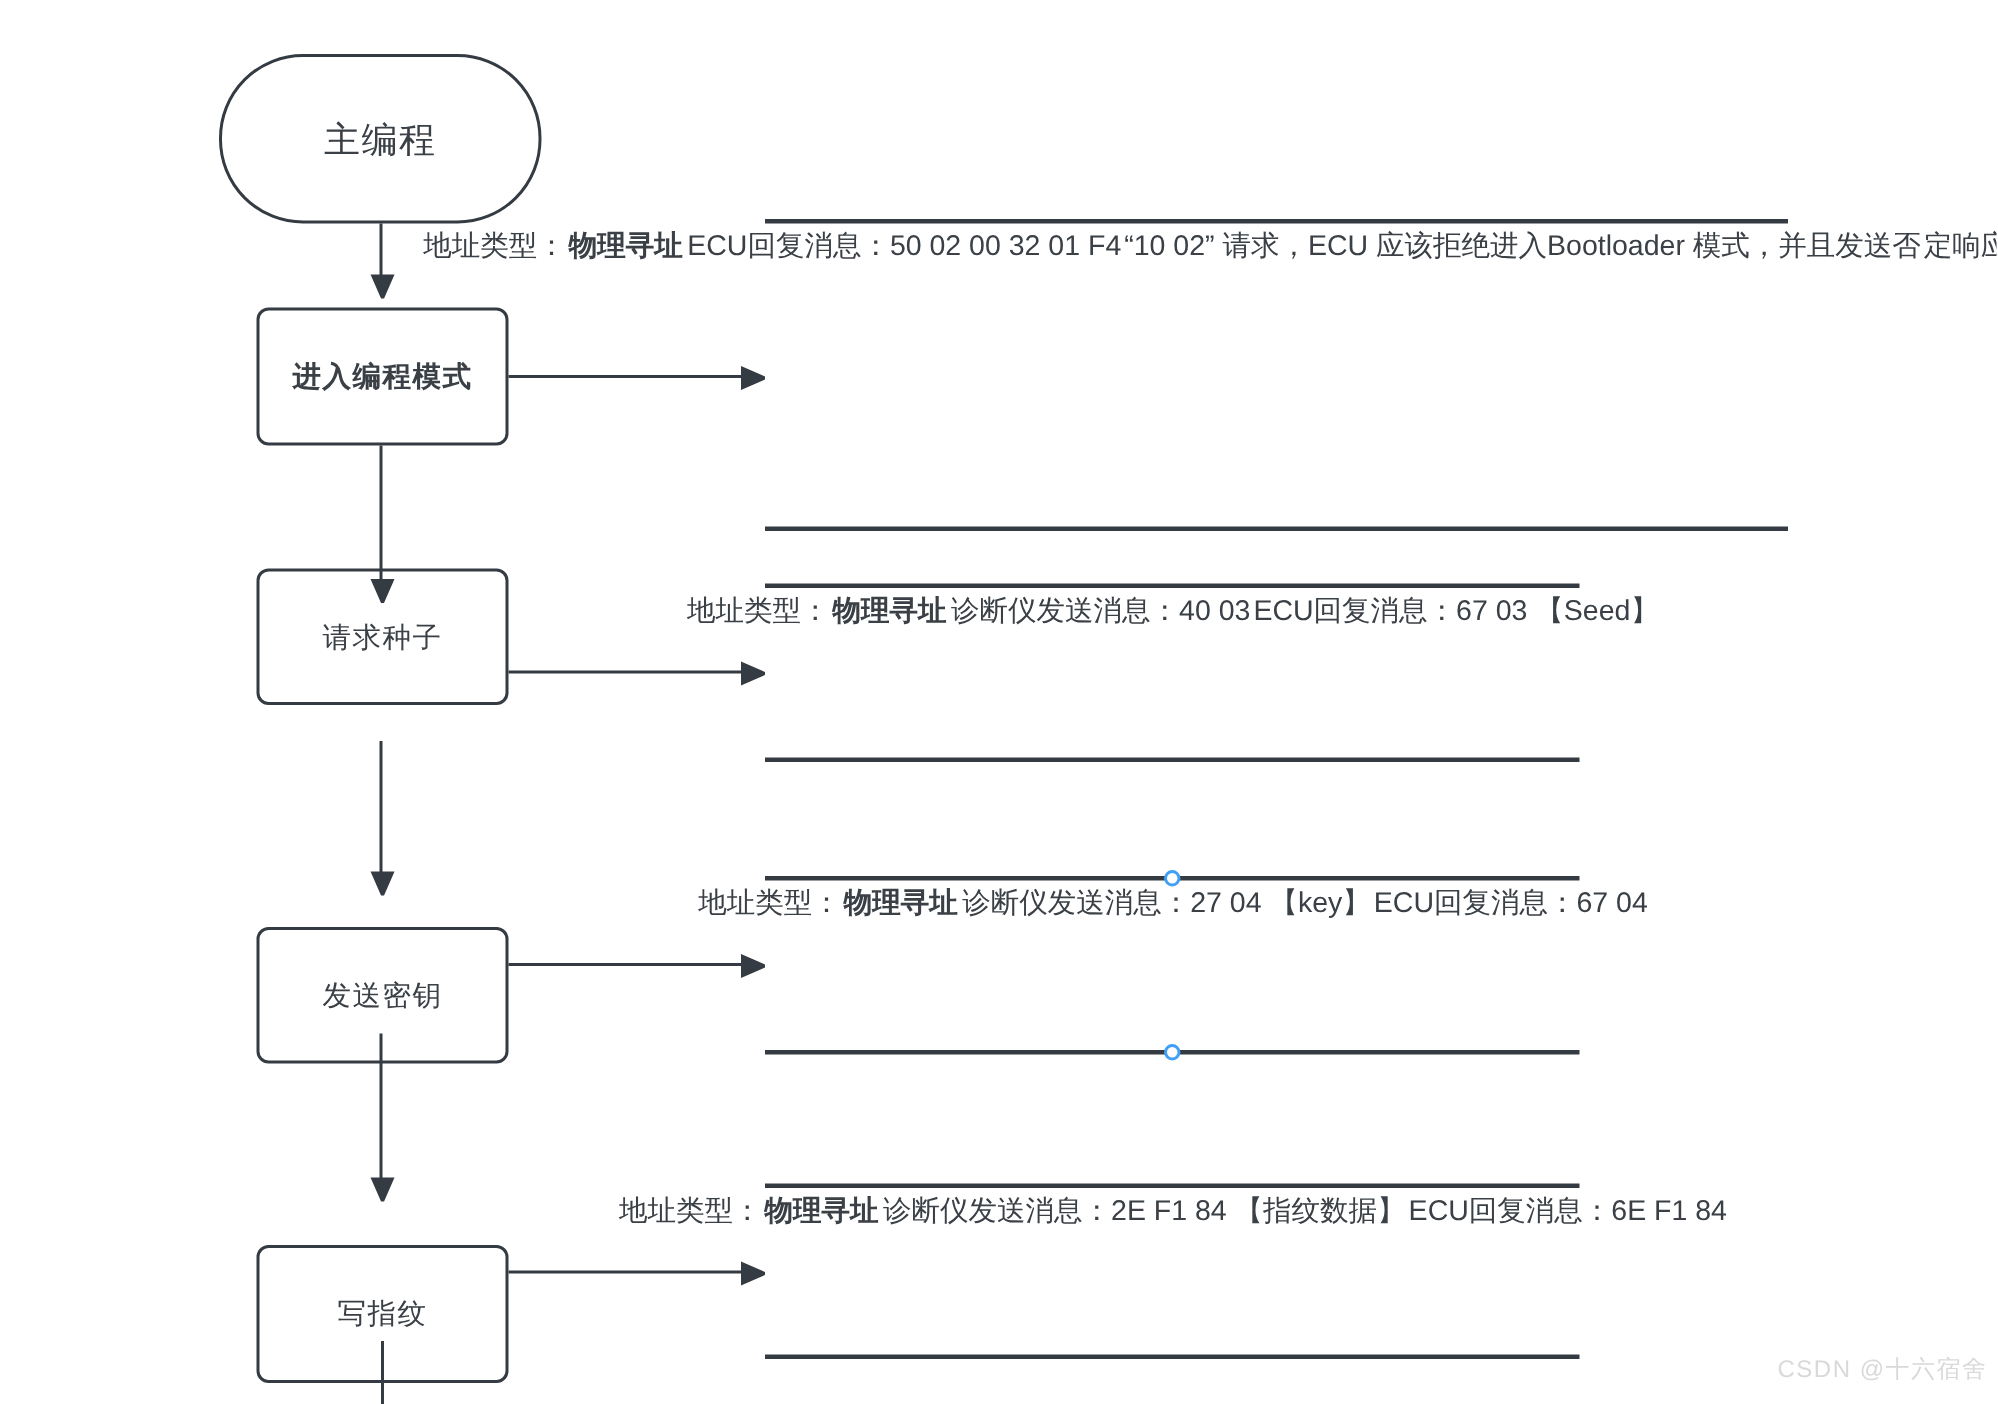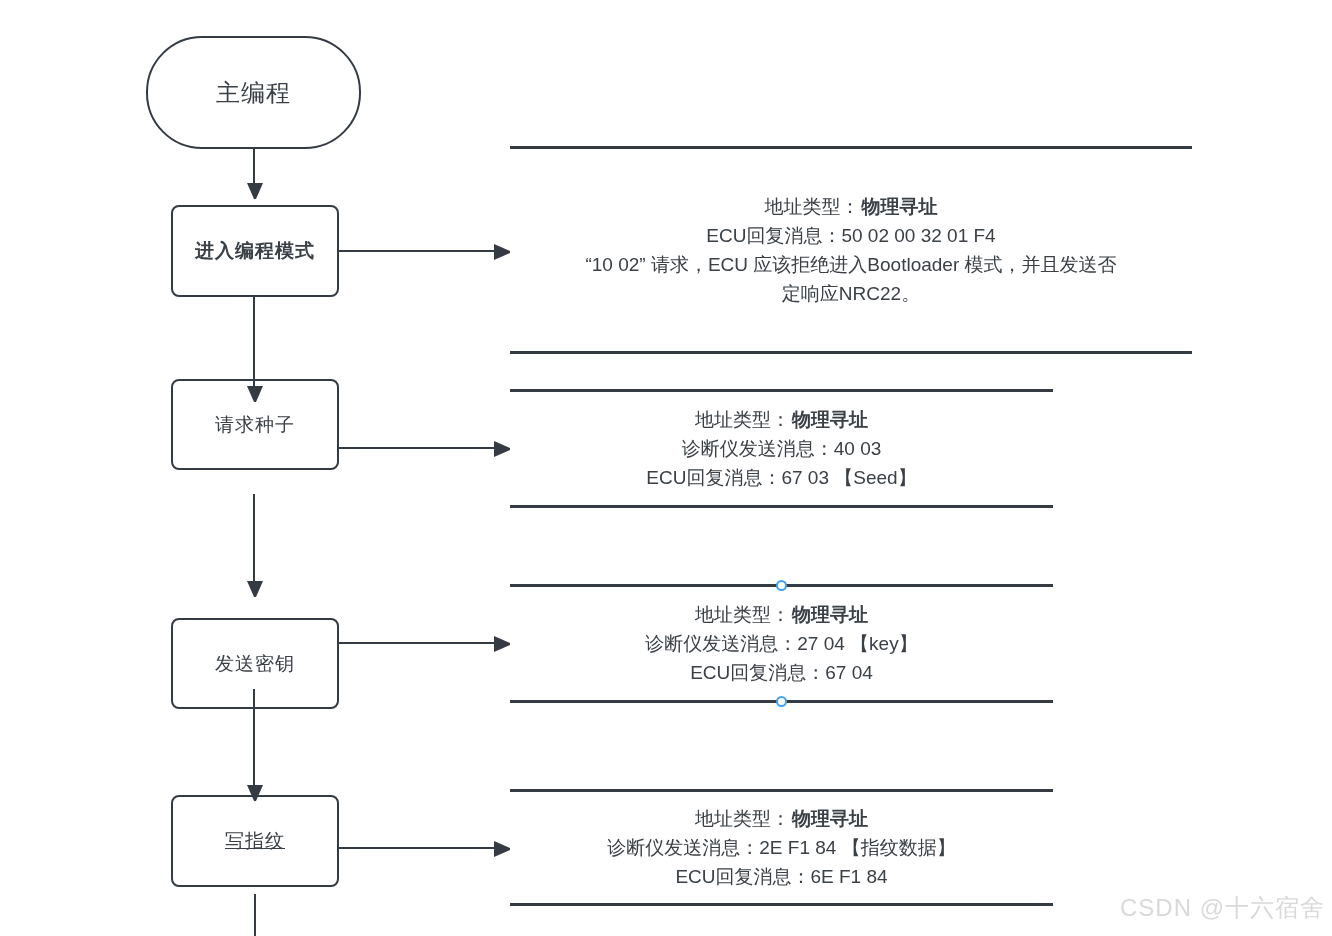--- a/index.html
+++ b/index.html
@@ -38,21 +38,21 @@
     border-radius:56px;
     font-size:24px;
   }
   .step{
     left:169px; width:168px; height:92px;
     border-radius:8px;
   }
   #box1{top:203px;font-weight:bold;}
   #box2{top:377px; height:91px;}
   #box3{top:616px; height:91px;}
-  #box4{top:793px;text-decoration:underline;}
+  #box4{top:828px;}
   
   .vshaft{position:absolute; width:2px; background:var(--stroke);}
   .hshaft{position:absolute; height:2px; background:var(--stroke);}
   .tri-down{
     position:absolute; width:0; height:0;
     border-left:7px solid transparent;
     border-right:7px solid transparent;
     border-top:16px solid var(--stroke);
   }
   .tri-right{
@@ -60,21 +60,20 @@
     border-top:7px solid transparent;
     border-bottom:7px solid transparent;
     border-left:16px solid var(--stroke);
   }
   
   .tb{
     position:absolute;
     border-top:3px solid var(--stroke);
     border-bottom:3px solid var(--stroke);
     display:flex;
-    flex-direction:column;
     justify-content:center;
     text-align:center;
     font-size:19px;
     line-height:27px;
     color:var(--text);
   }
   .tb .ln{white-space:nowrap;}
   .tb b{font-weight:bold;}
   #tb1{left:508px; top:144px; width:682px; height:208px;}
   #tb2{left:508px; top:387px; width:543px; height:119px;}
@@ -88,21 +87,21 @@
     background:#ffffff;
     border-radius:50%;
     left:calc(50% - 5.5px);
   }
   .handle.top{top:-7px;}
   .handle.bottom{bottom:-7px;}
   
   #watermark{
     position:absolute;
     right:8px; bottom:13px;
-    font-size:24px;
+    font-size:16px;
     color:var(--watermark);
     text-shadow:1px 1px 0 rgba(255,255,255,0.9);
     letter-spacing:1px;
   }
 </style>
 </head>
 <body>
 
 <div id="canvas">
 

